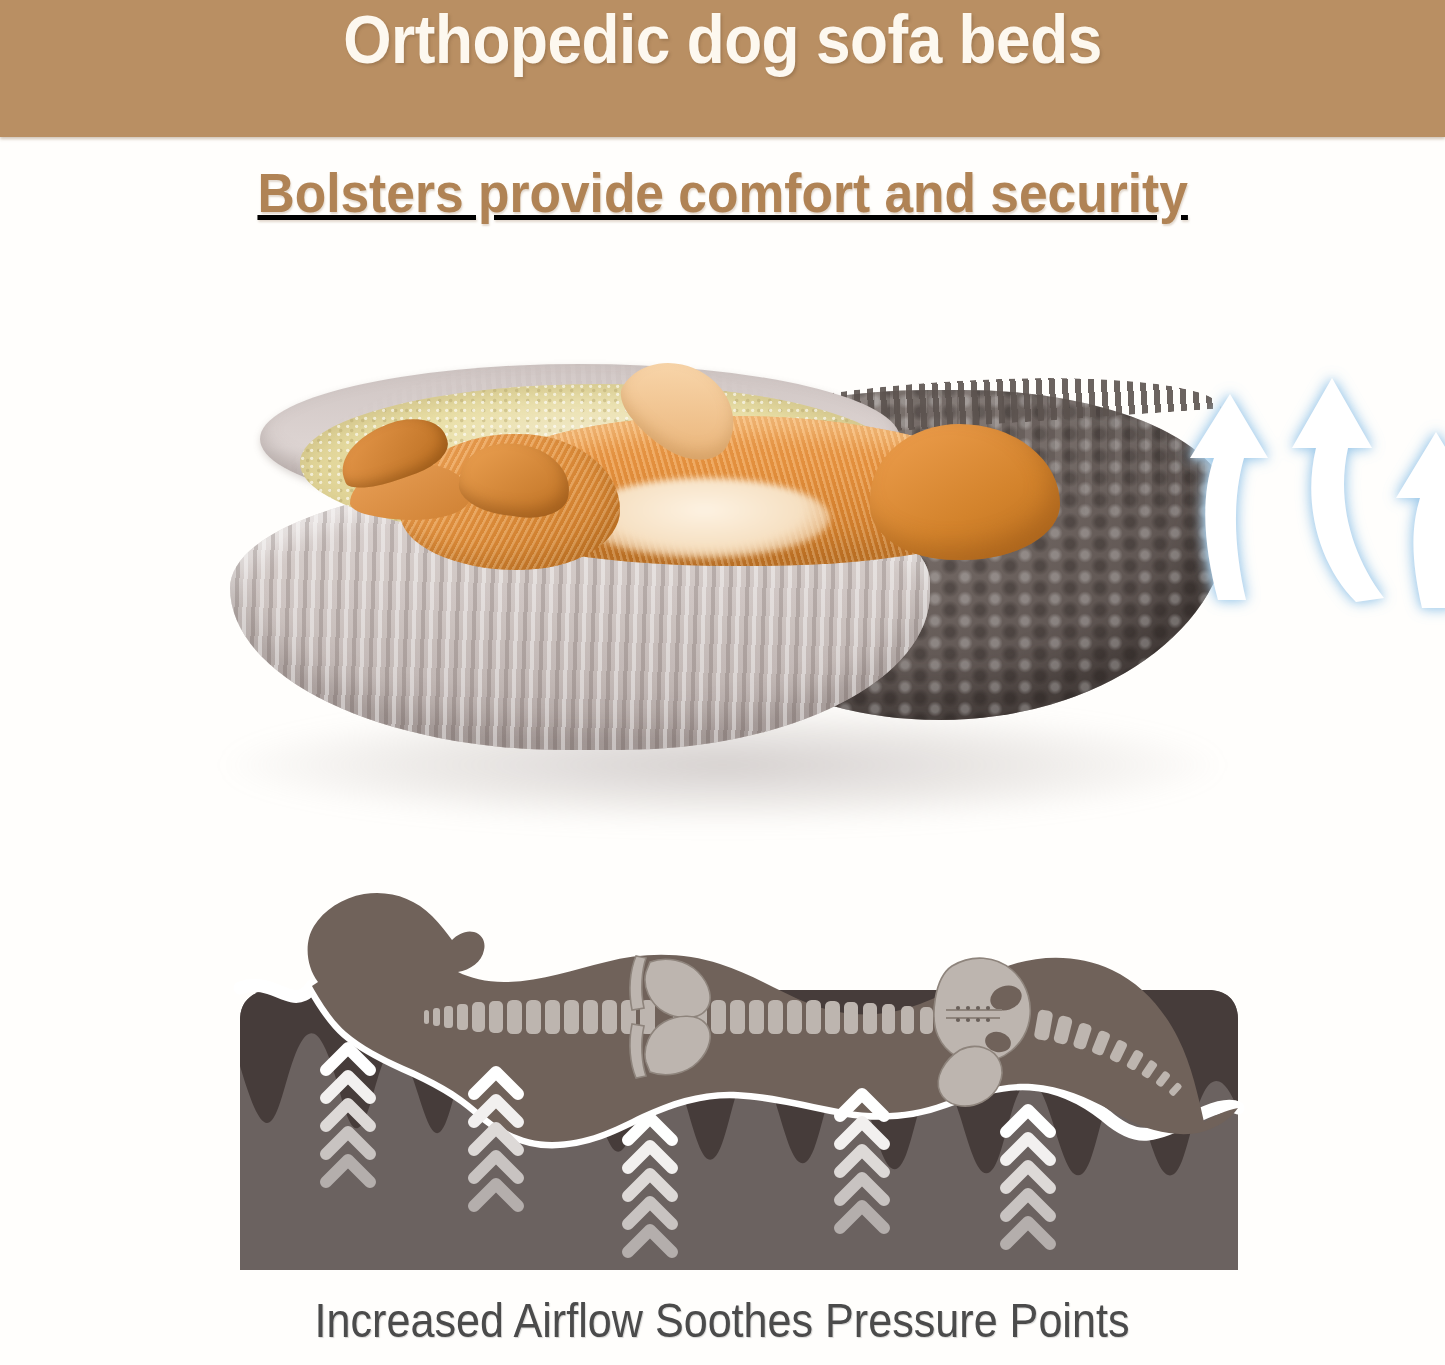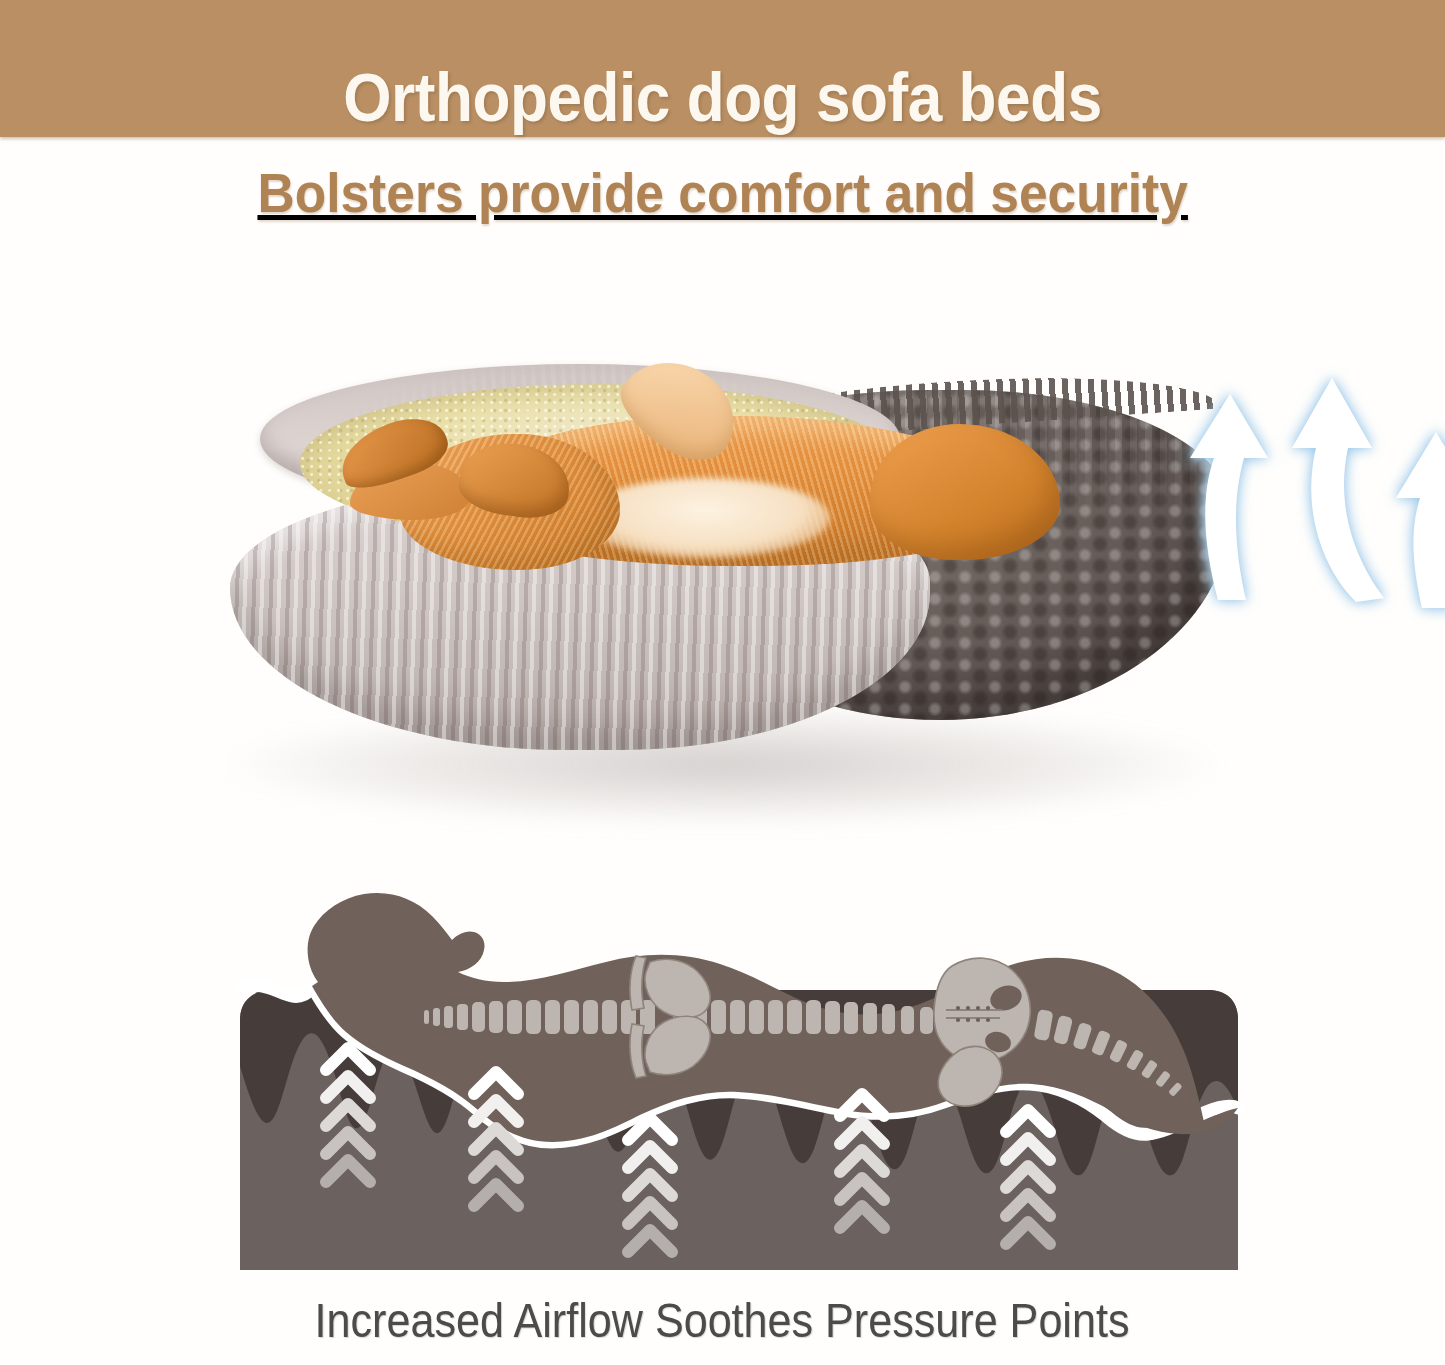--- a/index.html
+++ b/index.html
@@ -10,21 +10,21 @@
     font-family:"Liberation Sans", sans-serif;
     overflow:hidden;
     position:relative;
   }
   .stage{position:relative;width:1445px;height:1365px;background:#fffefc;overflow:hidden;}
 
   
   .header-bar{
     position:absolute;left:0;top:0;width:1445px;height:137px;
     background:#b98f63;
-    display:flex;align-items:flex-end;justify-content:center;
+    display:flex;align-items:flex-start;justify-content:center;
     box-shadow:0 2px 3px rgba(120,90,55,.35);
   }
   .header-title{
     color:#fdf8ef;
     font-size:69px;
     font-weight:bold;
     letter-spacing:-0.5px;
     transform:scaleX(.90);
     transform-origin:center;
     white-space:nowrap;

